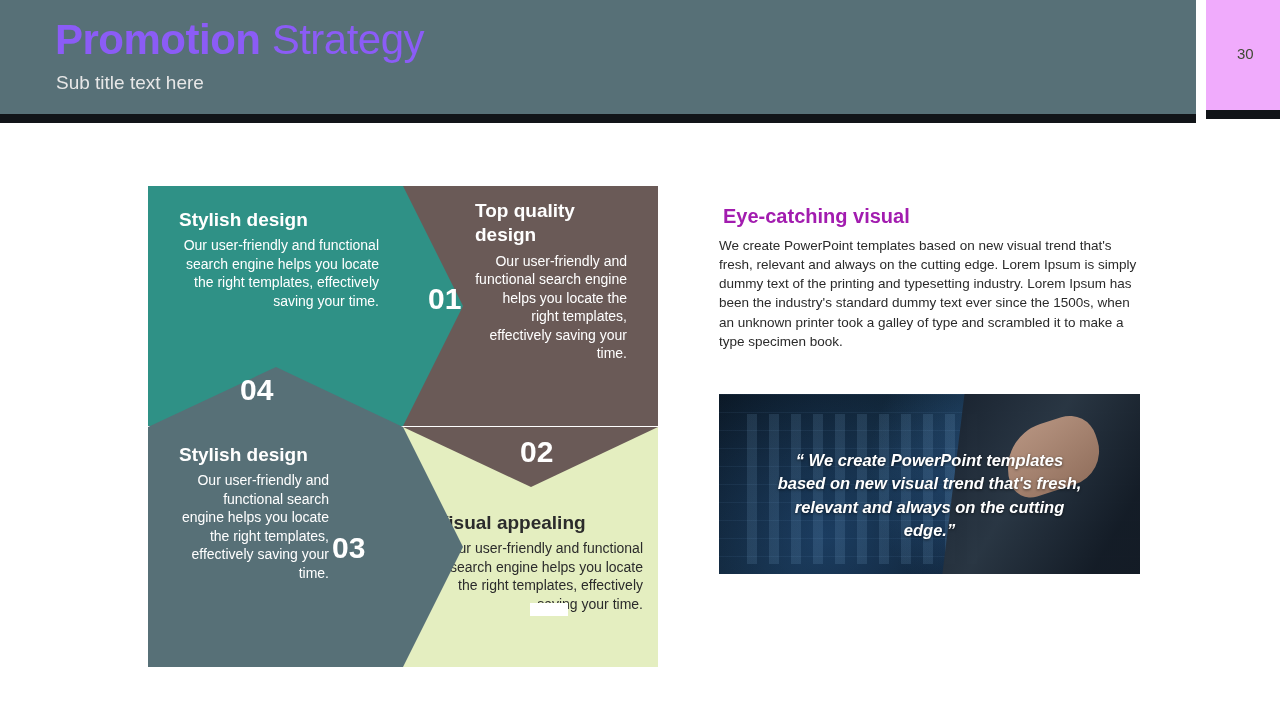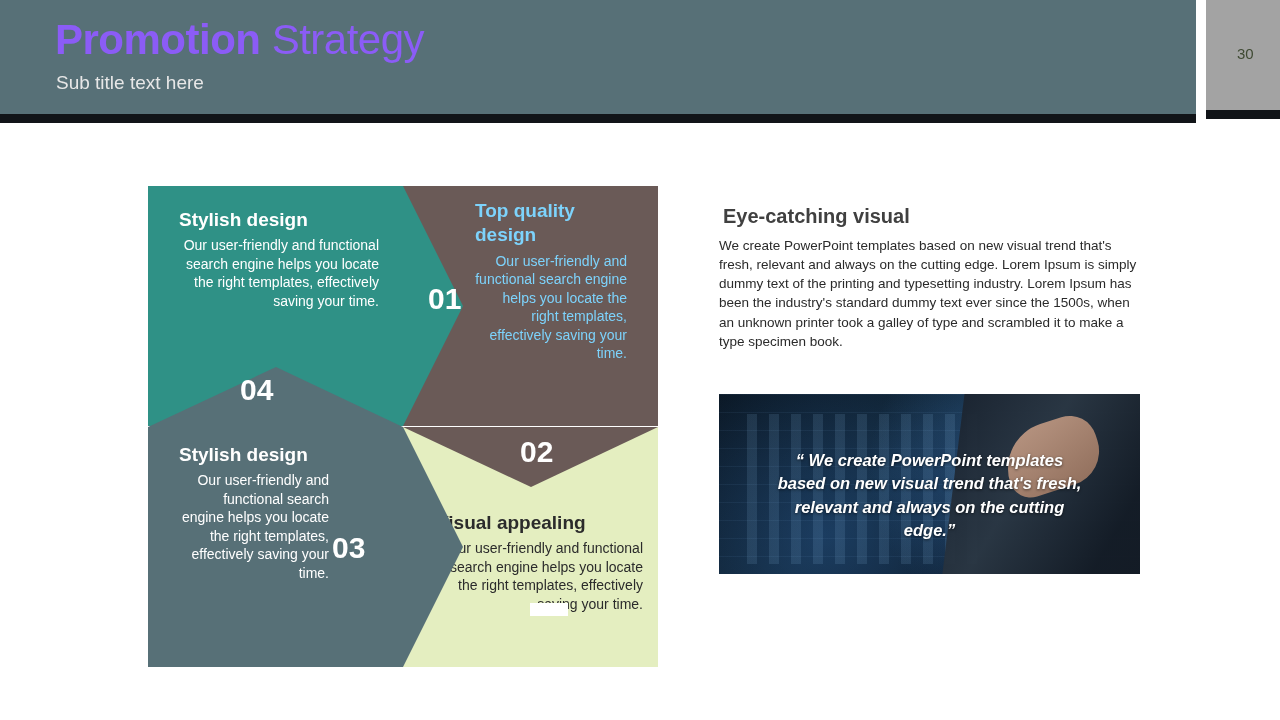--- a/index.html
+++ b/index.html
@@ -49,21 +49,21 @@
     left: 56px; top: 72px;
     font-size: 19px;
     color: #e7e7e7;
     font-weight: normal;
   }
   .page-badge {
     position: absolute;
     left: 1206px; top: 0;
     width: 74px;
     height: 110px;
-    background: #a3a3a3;
+    background: #f0abfc;
   }
   .page-badge .num {
     position: absolute;
     left: 31px;
     top: 45px;
     font-size: 15px;
     color: #3f4a33;
   }
   .page-badge-underline {
     position: absolute;
@@ -97,21 +97,21 @@
     font-weight: bold;
     line-height: 1.28;
   }
   .quad p {
     margin: 4px 0 0 0;
     font-size: 14px;
     line-height: 1.32;
     text-align: right;
   }
   .q1 h3, .q1 p { color: #ffffff; }
-  .q2 h3, .q2 p { color: #7dd3fc; }
+  .q2 h3, .q2 p { color: #ffffff; }
   .q3 h3, .q3 p { color: #ffffff; }
   .q4 h3, .q4 p { color: #2b2b2b; }
 
   .q1 .txt { position: absolute; left: 31px; top: 22px; width: 200px; }
   .q2 .txt { position: absolute; left: 72px; top: 13px; width: 152px; }
   .q3 .txt { position: absolute; left: 31px; top: 16px; width: 150px; }
   .q4 .txt { position: absolute; left: 33px; top: 84px; width: 207px; }
 
   
   .wedge {
@@ -168,21 +168,21 @@
   .right-col {
     position: absolute;
     left: 719px; top: 205px;
     width: 425px;
   }
   .right-title {
     margin: 0;
     padding-left: 4px;
     font-size: 20px;
     font-weight: bold;
-    color: #404040;
+    color: #a21caf;
   }
   .right-body {
     margin: 8px 0 0 0;
     font-size: 13.5px;
     line-height: 1.42;
     color: #2a2a2a;
     width: 420px;
   }
 
   .visual {

